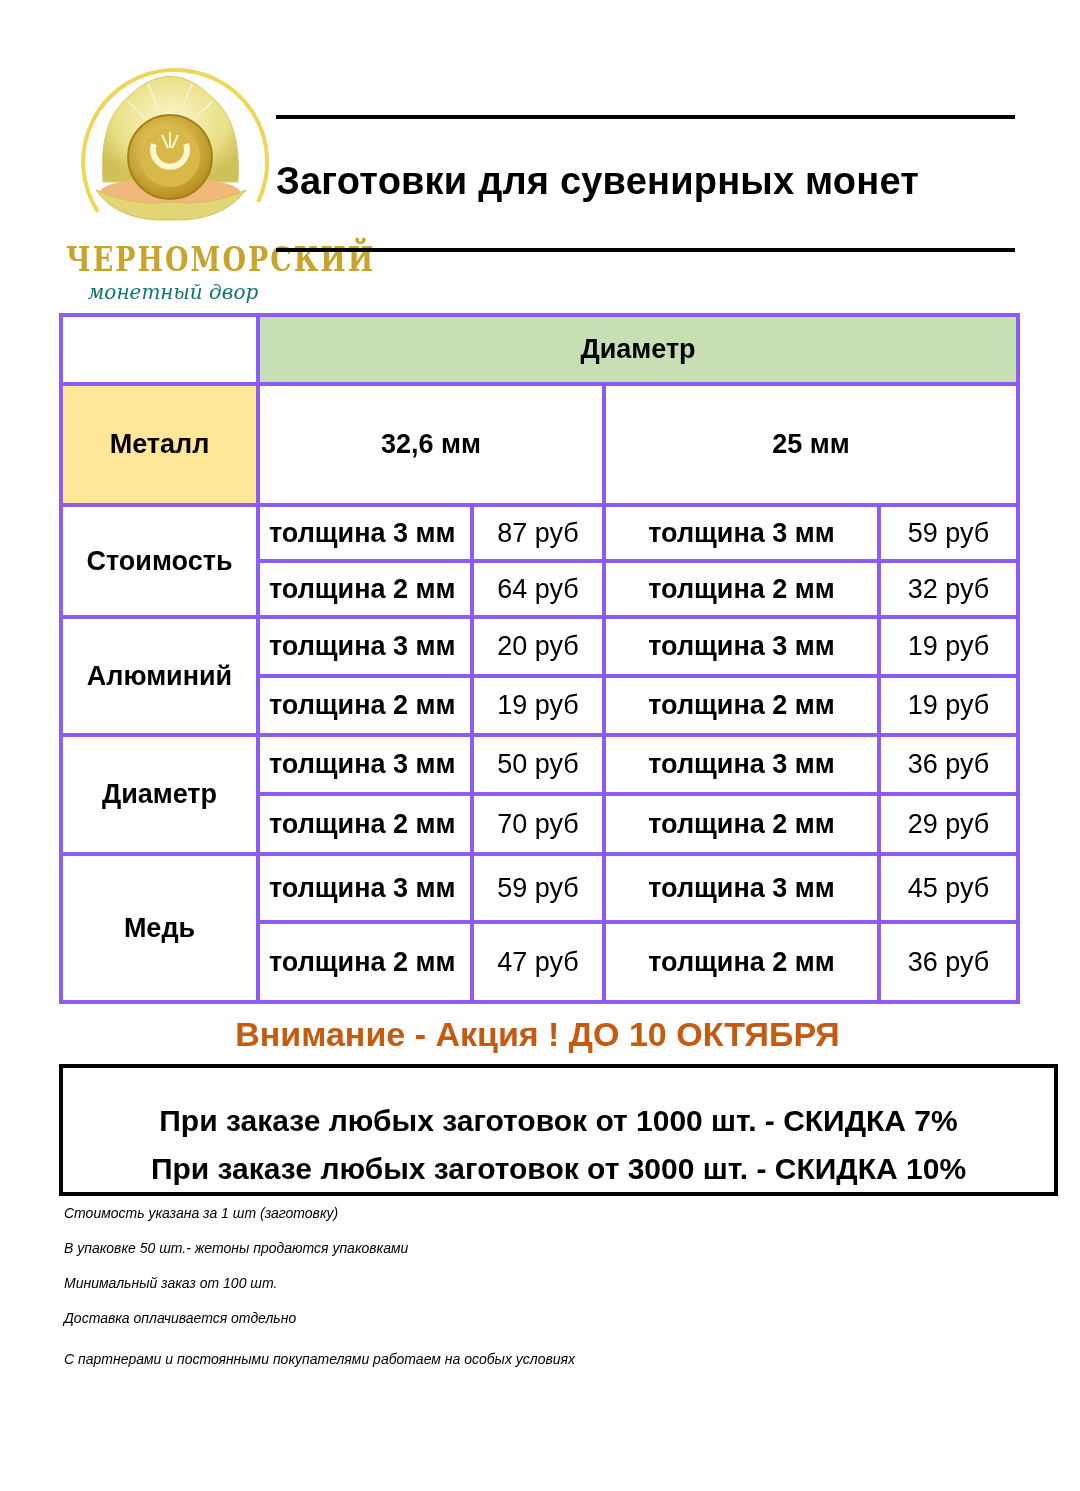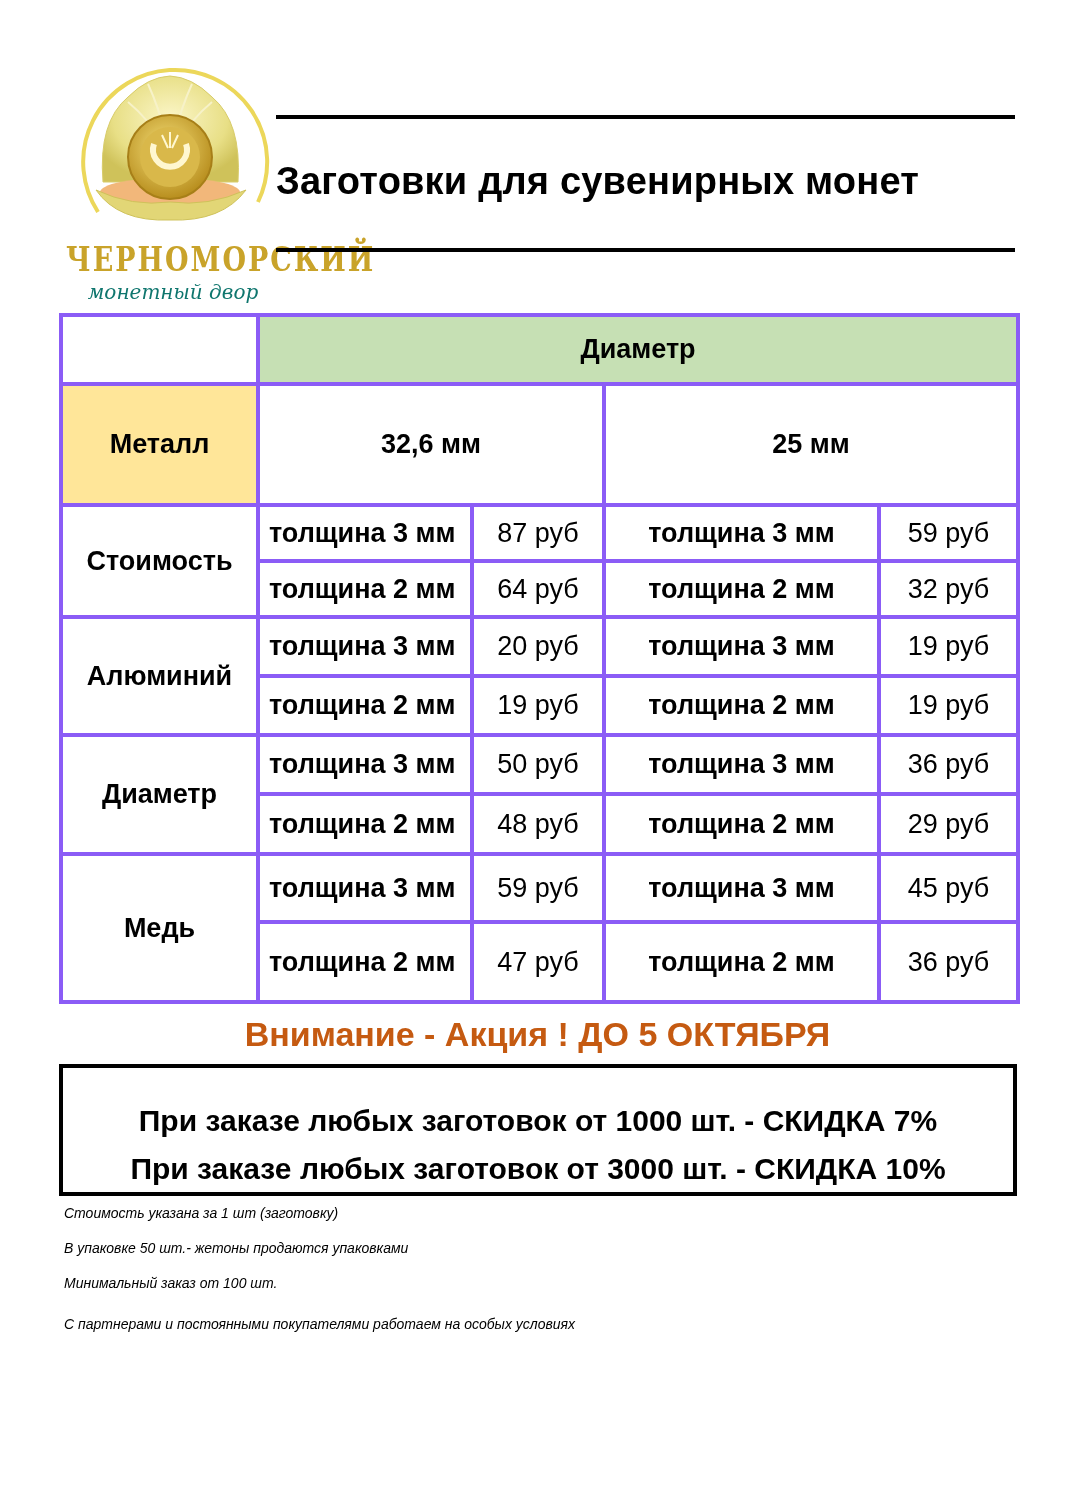--- a/index.html
+++ b/index.html
@@ -33,21 +33,21 @@
   .c-name { font-weight: bold; font-size: 27px; }
   .c-thick { font-weight: bold; font-size: 27px; }
   .c-thick.left { text-align: left; padding-left: 9px; }
   .c-price { font-weight: normal; font-size: 27px; }
   tr.group-start td { border-top: 4px solid #000; }
 
   
   .promo-title { position: absolute; left: 59px; top: 1015px; width: 957px; text-align: center;
                  font-weight: bold; font-size: 34px; color: #c55a11; }
   .promo-box { position: absolute; left: 59px; top: 1064px; width: 950px; height: 124px;
-               border: 4px solid #000; }
+               border: 4px solid #000; padding-left: 41px; }
   .promo-line { position: absolute; left: 0; width: 100%; text-align: center; font-weight: bold;
                 font-size: 30px; }
   .promo-line.l1 { top: 36px; }
   .promo-line.l2 { top: 84px; }
 
   
   .notes { position: absolute; left: 64px; top: 1196px; width: 960px; }
   .note { font-style: italic; font-size: 14px; line-height: 35px; height: 35px; white-space: nowrap; }
   .note.last { margin-top: 6px; }
 </style>
@@ -139,45 +139,46 @@
 
   <tr class="group-start" style="height:59px">
     <td rowspan="2" class="c-name">Диаметр</td>
     <td class="c-thick left">толщина 3 мм</td>
     <td class="c-price">50 руб</td>
     <td class="c-thick">толщина 3 мм</td>
     <td class="c-price">36 руб</td>
   </tr>
   <tr style="height:60px">
     <td class="c-thick left">толщина 2 мм</td>
-    <td class="c-price">48 руб</td>
+    <td class="c-price">70 руб</td>
     <td class="c-thick">толщина 2 мм</td>
     <td class="c-price">29 руб</td>
   </tr>
 
   <tr class="group-start" style="height:68px">
     <td rowspan="2" class="c-name">Медь</td>
     <td class="c-thick left">толщина 3 мм</td>
     <td class="c-price">59 руб</td>
     <td class="c-thick">толщина 3 мм</td>
     <td class="c-price">45 руб</td>
   </tr>
   <tr style="height:80px">
     <td class="c-thick left">толщина 2 мм</td>
     <td class="c-price">47 руб</td>
     <td class="c-thick">толщина 2 мм</td>
     <td class="c-price">36 руб</td>
   </tr>
 </tbody>
   </table>
 
-<div class="promo-title" style="color: rgb(197, 90, 17);">Внимание - Акция ! ДО 5 ОКТЯБРЯ</div>
+<div class="promo-title" style="color: rgb(197, 90, 17);">Внимание - Акция ! ДО 10 ОКТЯБРЯ</div>
 <div class="promo-box">
   <div class="promo-line l1">При заказе любых заготовок от 1000 шт.  - СКИДКА 7%</div>
   <div class="promo-line l2">При заказе любых заготовок от 3000 шт.  - СКИДКА 10%</div>
 </div>
 
 <div class="notes">
   <div class="note">Стоимость указана за 1 шт (заготовку)</div>
   <div class="note">В упаковке 50 шт.- жетоны продаются упаковками</div>
   <div class="note">Минимальный заказ от 100 шт.</div>
+  <div class="note">Доставка оплачивается отдельно</div>
   <div class="note last">С партнерами и постоянными покупателями работаем на особых условиях</div>
 </div>
 
 </body></html>

